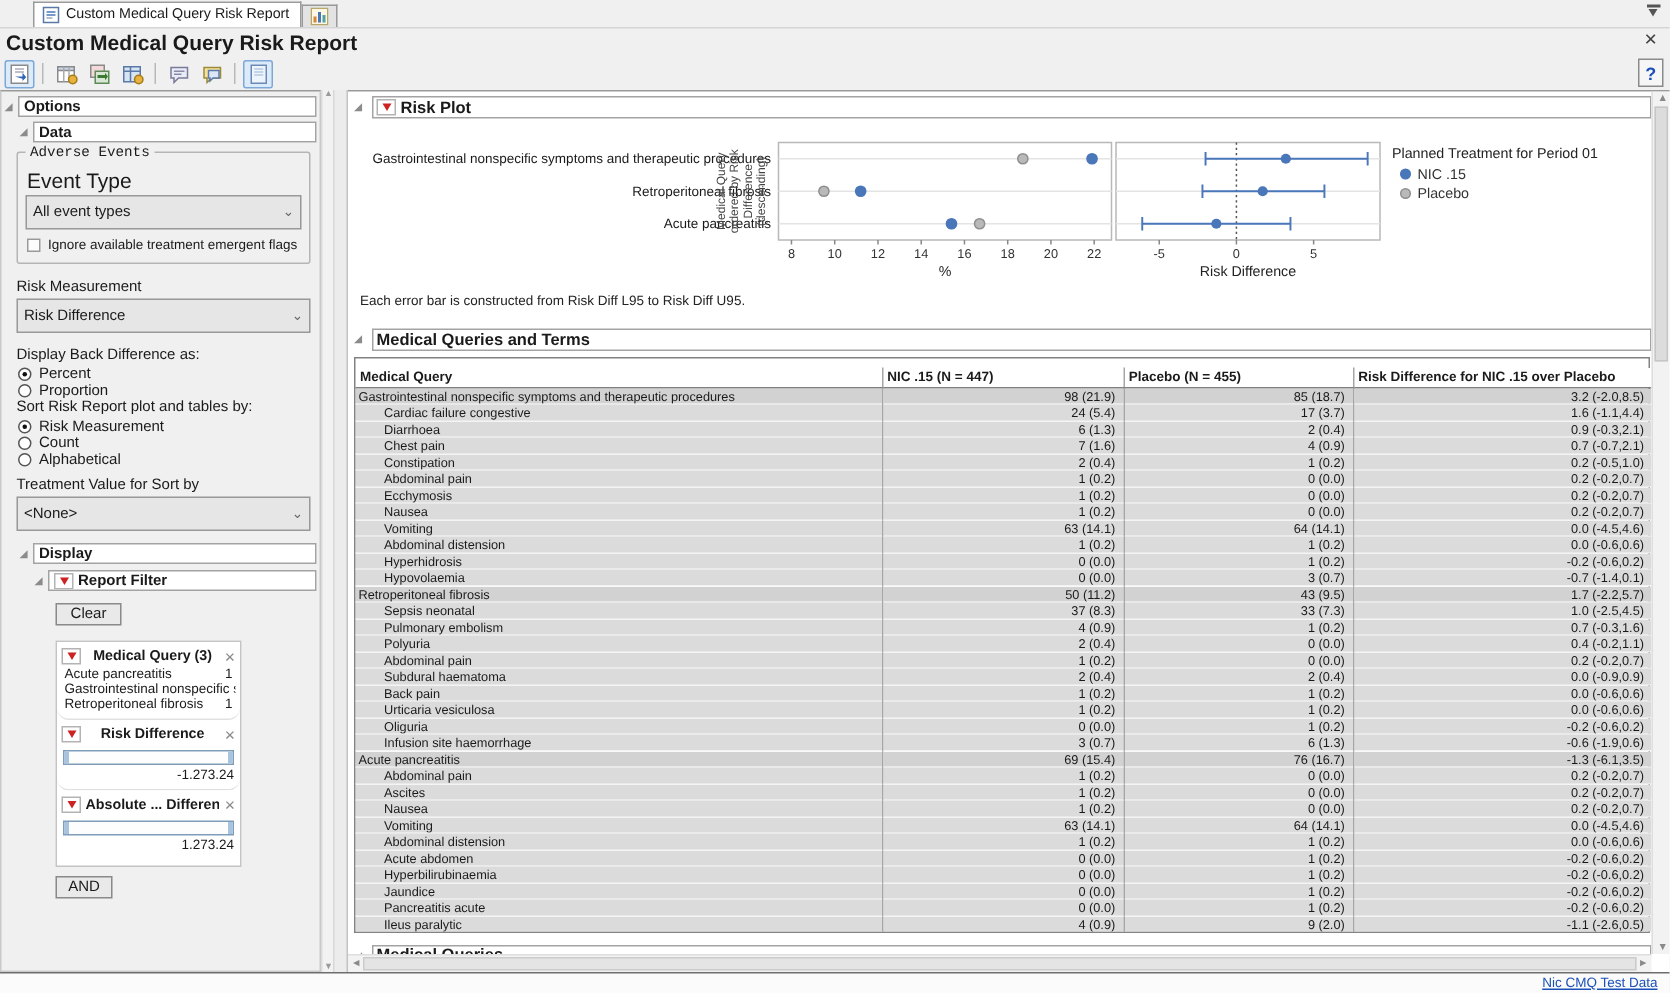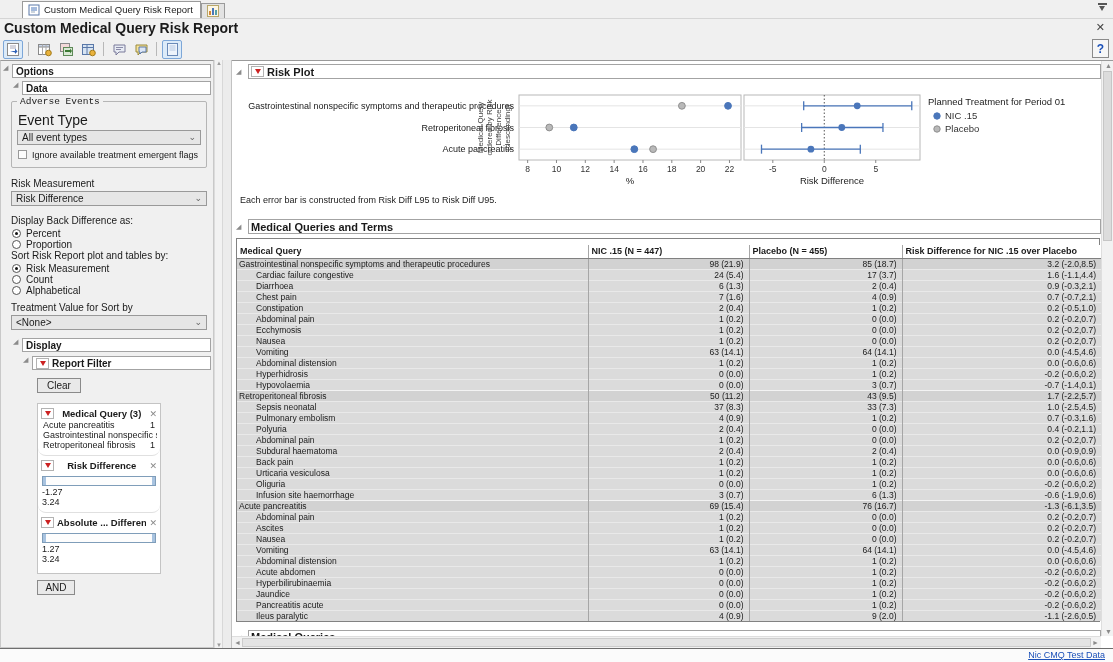--- a/index.html
+++ b/index.html
@@ -39,23 +39,23 @@
   .sidebar { width:214px; height:100%; background:#f0f0f0; border:1px solid #c9c9c9; border-top:1px solid #9a9a9a;
     padding:3px 2px 0 2px; font-size:10px; position:relative; overflow:hidden; }
   .sb-scroll { width:8px; height:100%; background:#f2f2f2; border-left:1px solid #dcdcdc;
     position:relative; font-size:6px; color:#9a9a9a; }
   .sb-scroll .up { position:absolute; top:0; left:1px; } .sb-scroll .dn { position:absolute; bottom:0; left:1px; }
   .splitter { width:10px; height:100%; background:#ececec; border-left:1px solid #d8d8d8; border-right:1px solid #c2c2c2; }
 
   .hdrbox { background:#fff; border:1px solid #a3a3a3; height:14px; display:flex; align-items:center;
     padding-left:3px; font-weight:bold; font-size:10px; }
   .disc { font-size:7px; color:#8b8b8b; width:9px; flex:none; line-height:7px; }
-  .row { display:flex; }
+  .row { display:flex; align-items:center; }
   .sb-label { font-size:10px; margin:6px 0 2px 8px; }
-  .select { height:15px; background:#e6e6e6; border:1px solid #999; display:flex; align-items:center;
+  .select { height:23px; background:#e6e6e6; border:1px solid #999; display:flex; align-items:center;
     padding:0 4px; font-size:10px;gap:11px; }
   .select .chev { margin-left:auto; color:#666; font-size:9px; line-height:9px; }
   .groupbox { border:1px solid #b5b5b5; border-radius:2px; margin:6px 4px 0 8px; padding:2px 5px 7px 5px; }
   .groupbox .legend { font-size:9.5px; margin-top:-8px; background:#f0f0f0; width:max-content; padding:0 3px;font-family:Liberation Mono, monospace; }
   .checkbox { width:9px; height:9px; border:1px solid #999; background:#fcfcfc; margin:0 5px 0 1px; flex:none; }
   .radio { width:9px; height:9px; border:1px solid #555; border-radius:50%; background:#fff;
     position:relative; margin:0 5px 0 1px; flex:none; }
   .radio.checked::after { content:""; position:absolute; left:2px; top:2px; width:3px; height:3px;
     border-radius:50%; background:#111; }
   .opt-row { display:flex; align-items:center; height:10px; margin:1px 0 1px 8px; font-size:10px; }
@@ -69,21 +69,21 @@
   .fgroup { border-bottom:1px solid #e0e0e0; padding:3px 3px 5px 3px;border-radius:8px; }
   .fgroup:last-child { border-bottom:none; }
   .fhead { display:flex; align-items:center; gap:3px; height:13px; }
   .fhead .ftitle { font-weight:bold; font-size:9.5px; flex:1; text-align:center;
     white-space:nowrap; overflow:hidden; }
   .fx { color:#8a8a8a; font-size:9px; flex:none; }
   .fitem { display:flex; justify-content:space-between; font-size:9px; height:10px; line-height:10px;
     padding:0 2px; white-space:nowrap; overflow:hidden; }
   .range-track { height:10px; border:1px solid #7f9db9; background:#fdfdfd; position:relative; margin:4px 1px 1px 1px; }
   .range-handle { position:absolute; top:0; width:3px; height:8px; background:#a8c3e0; }
-  .range-labels { display:flex; justify-content:flex-end; font-size:9px; padding:0 1px;flex-direction:column; }
+  .range-labels { display:flex; justify-content:flex-end; font-size:9px; padding:0 1px; }
 
   
   .main { flex:1; background:#fff; border-top:1px solid #9a9a9a; position:relative; overflow:hidden; }
   .main-scroll { position:absolute; left:0; top:0; right:12px; bottom:12px; overflow:hidden; padding:2px 0 0 4px; }
   .sect-hdr { display:flex; align-items:center; gap:3px; margin:1px 0 4px 0; }
   .sect-hdr .bar { flex:1; background:#fff; border:1px solid #a3a3a3; height:15px; display:flex;
     align-items:center; gap:3px; padding-left:2px; font-weight:bold; font-size:11px; }
   .plot-body { position:relative; height:112px; }
   .footnote { font-size:9px; margin:0 0 0 4px; color:#222; }
 

